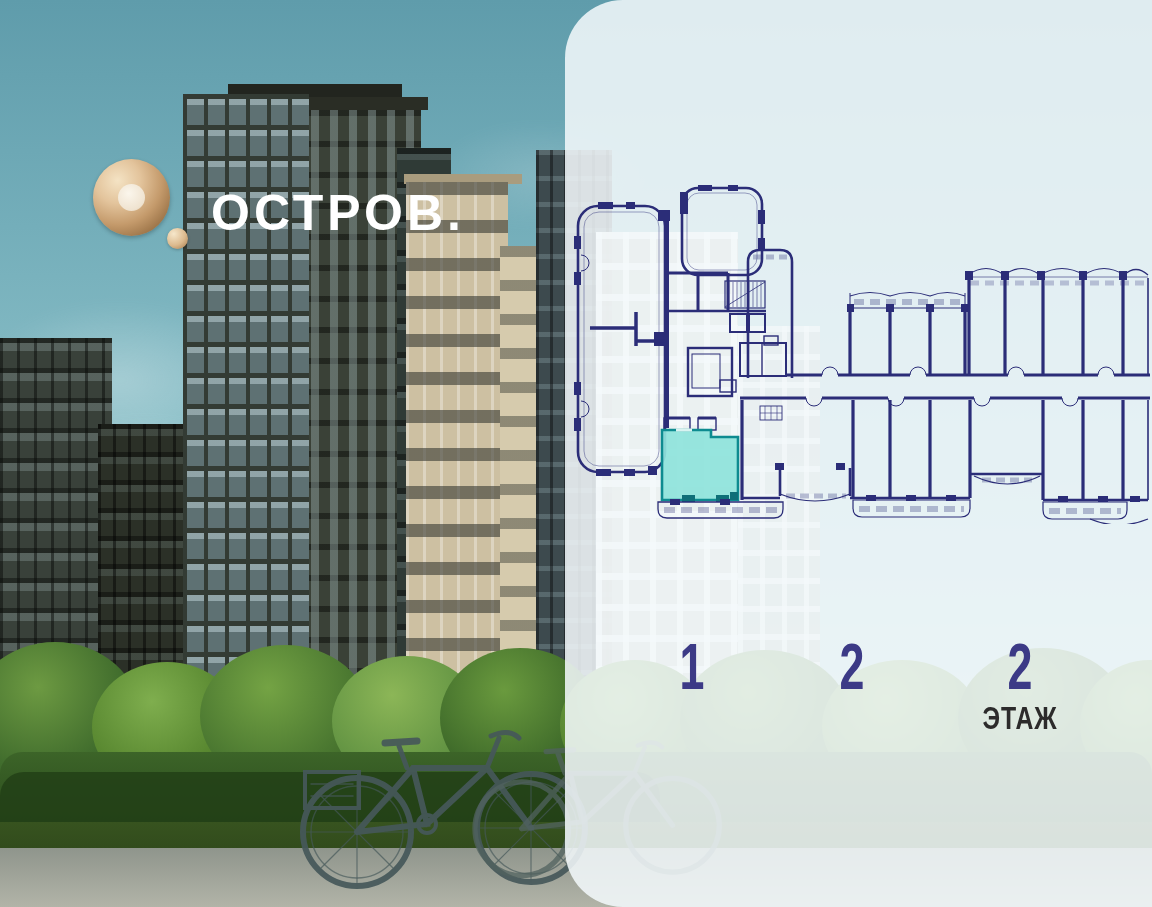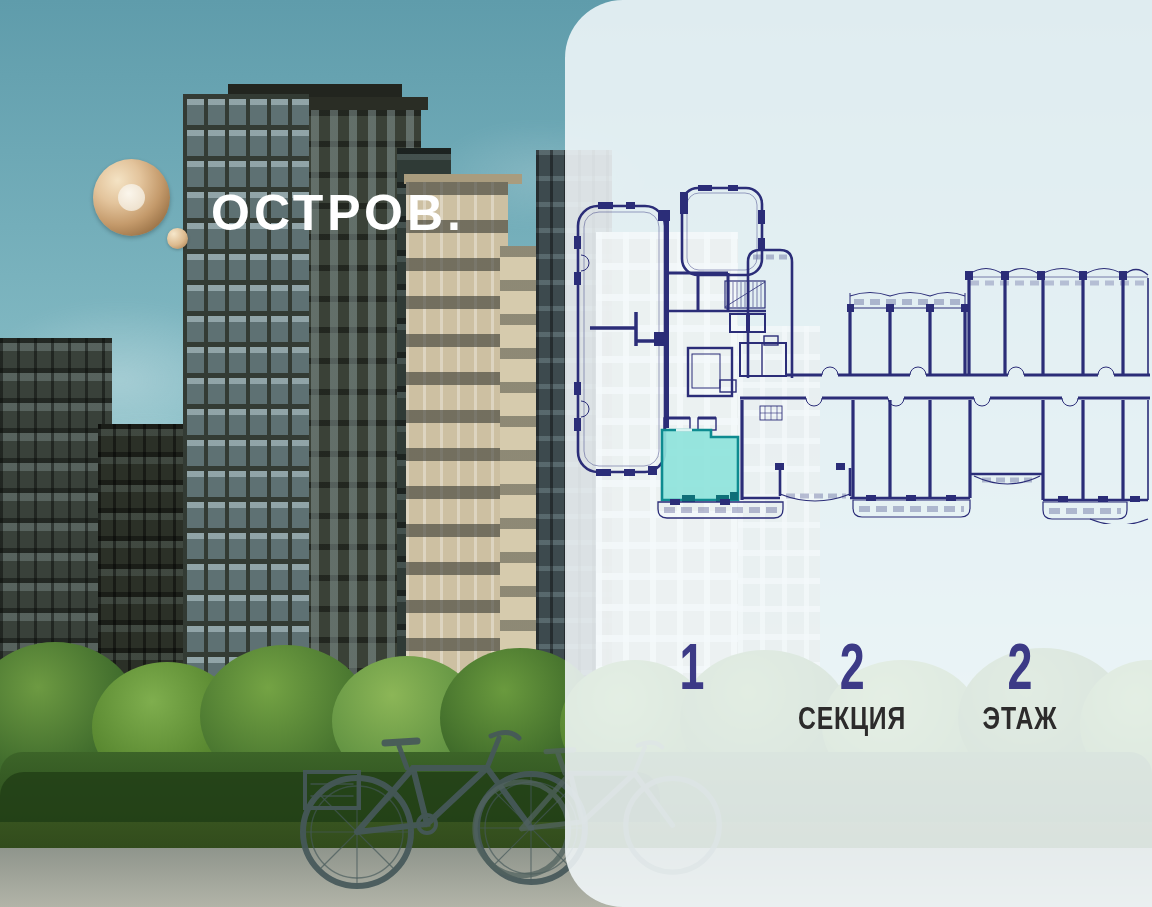--- a/index.html
+++ b/index.html
@@ -299,21 +299,20 @@
         </g>
       </g>
     </svg>
 
     <div class="stats">
       <div class="stat" style="left:127px">
         <div><span class="stat-value">1</span></div>
       </div>
       <div class="stat" style="left:287px">
         <div><span class="stat-value">2</span></div>
-        <div><span class="stat-label">СЕКЦИЯ</span></div>
       </div>
       <div class="stat" style="left:455px">
         <div><span class="stat-value">2</span></div>
         <div><span class="stat-label">ЭТАЖ</span></div>
       </div>
     </div>
   </div>
 </div>
 
 </body></html>

